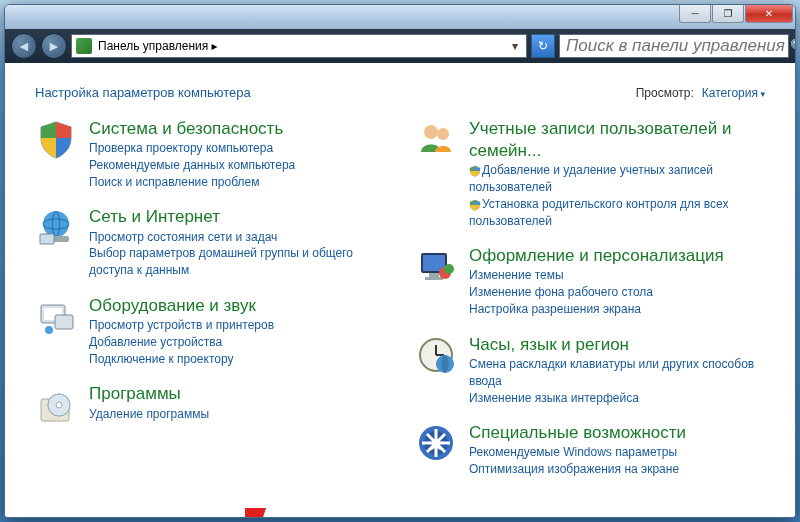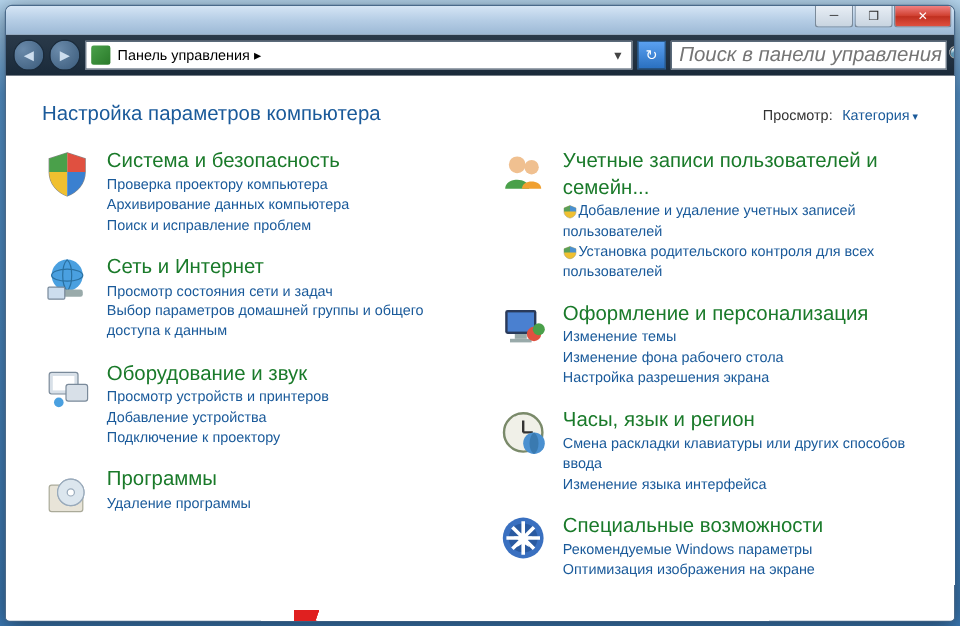--- a/index.html
+++ b/index.html
@@ -91,21 +91,21 @@
   .content {
     position: absolute; left: 0; right: 0; top: 58px; bottom: 0;
     padding: 22px 30px 10px 30px;
     overflow: auto;
     background: #fff;
   }
   .heading-row {
     display: flex; justify-content: space-between; align-items: baseline;
     margin-bottom: 18px;
   }
-  .main-heading { font-size: 17px; color: #1a5a9a; font-weight: normal; }
+  .main-heading { font-size: 13px; color: #1a5a9a; font-weight: normal; }
   .view-row { font-size: 12px; color: #333; display: flex; gap: 8px; align-items: center; }
   .view-link { color: #1a5a9a; cursor: pointer; }
   .view-link::after { content: " ▾"; font-size: 9px; }
 
   .columns { display: flex; gap: 30px; }
   .col { flex: 1; }
   .cat { display: flex; gap: 12px; margin-bottom: 16px; }
   .cat-icon { width: 42px; height: 42px; flex-shrink: 0; }
   .cat-body { flex: 1; }
   .cat-title { color: #1a7a2a; font-size: 17px; cursor: pointer; line-height: 1.3; }
@@ -163,21 +163,21 @@
                 <path d="M21 4 L36 9 L36 20 C36 30 29 37 21 40 C13 37 6 30 6 20 L6 9 Z" fill="#fff" stroke="#888" stroke-width="1"></path>
                 <path d="M21 4 L36 9 L36 20 L21 20 Z" fill="#e05040"></path>
                 <path d="M6 9 L21 4 L21 20 L6 20 Z" fill="#4aa04a"></path>
                 <path d="M6 20 L21 20 L21 40 C13 37 6 30 6 20 Z" fill="#f0c030"></path>
                 <path d="M21 20 L36 20 C36 30 29 37 21 40 Z" fill="#3a80d0"></path>
               </svg>
             </div>
             <div class="cat-body">
               <div class="cat-title">Система и безопасность</div>
               <a class="cat-link"><span>Проверка проектору компьютера</span></a>
-              <a class="cat-link"><span>Архивирование данных компьютера</span></a>
+              <a class="cat-link"><span>Рекомендуемые данных компьютера</span></a>
               <a class="cat-link"><span>Поиск и исправление проблем</span></a>
             </div>
           </div>
           <div class="cat">
             <div class="cat-icon">
               <svg width="42" height="42" viewBox="0 0 42 42">
                 <circle cx="21" cy="18" r="13" fill="#4aa0e0"></circle>
                 <ellipse cx="21" cy="18" rx="13" ry="5" fill="none" stroke="#2a70a0"></ellipse>
                 <path d="M21 5 C26 10 26 26 21 31 C16 26 16 10 21 5" fill="none" stroke="#2a70a0"></path>
                 <rect x="8" y="30" width="26" height="6" rx="2" fill="#9aa"></rect>

